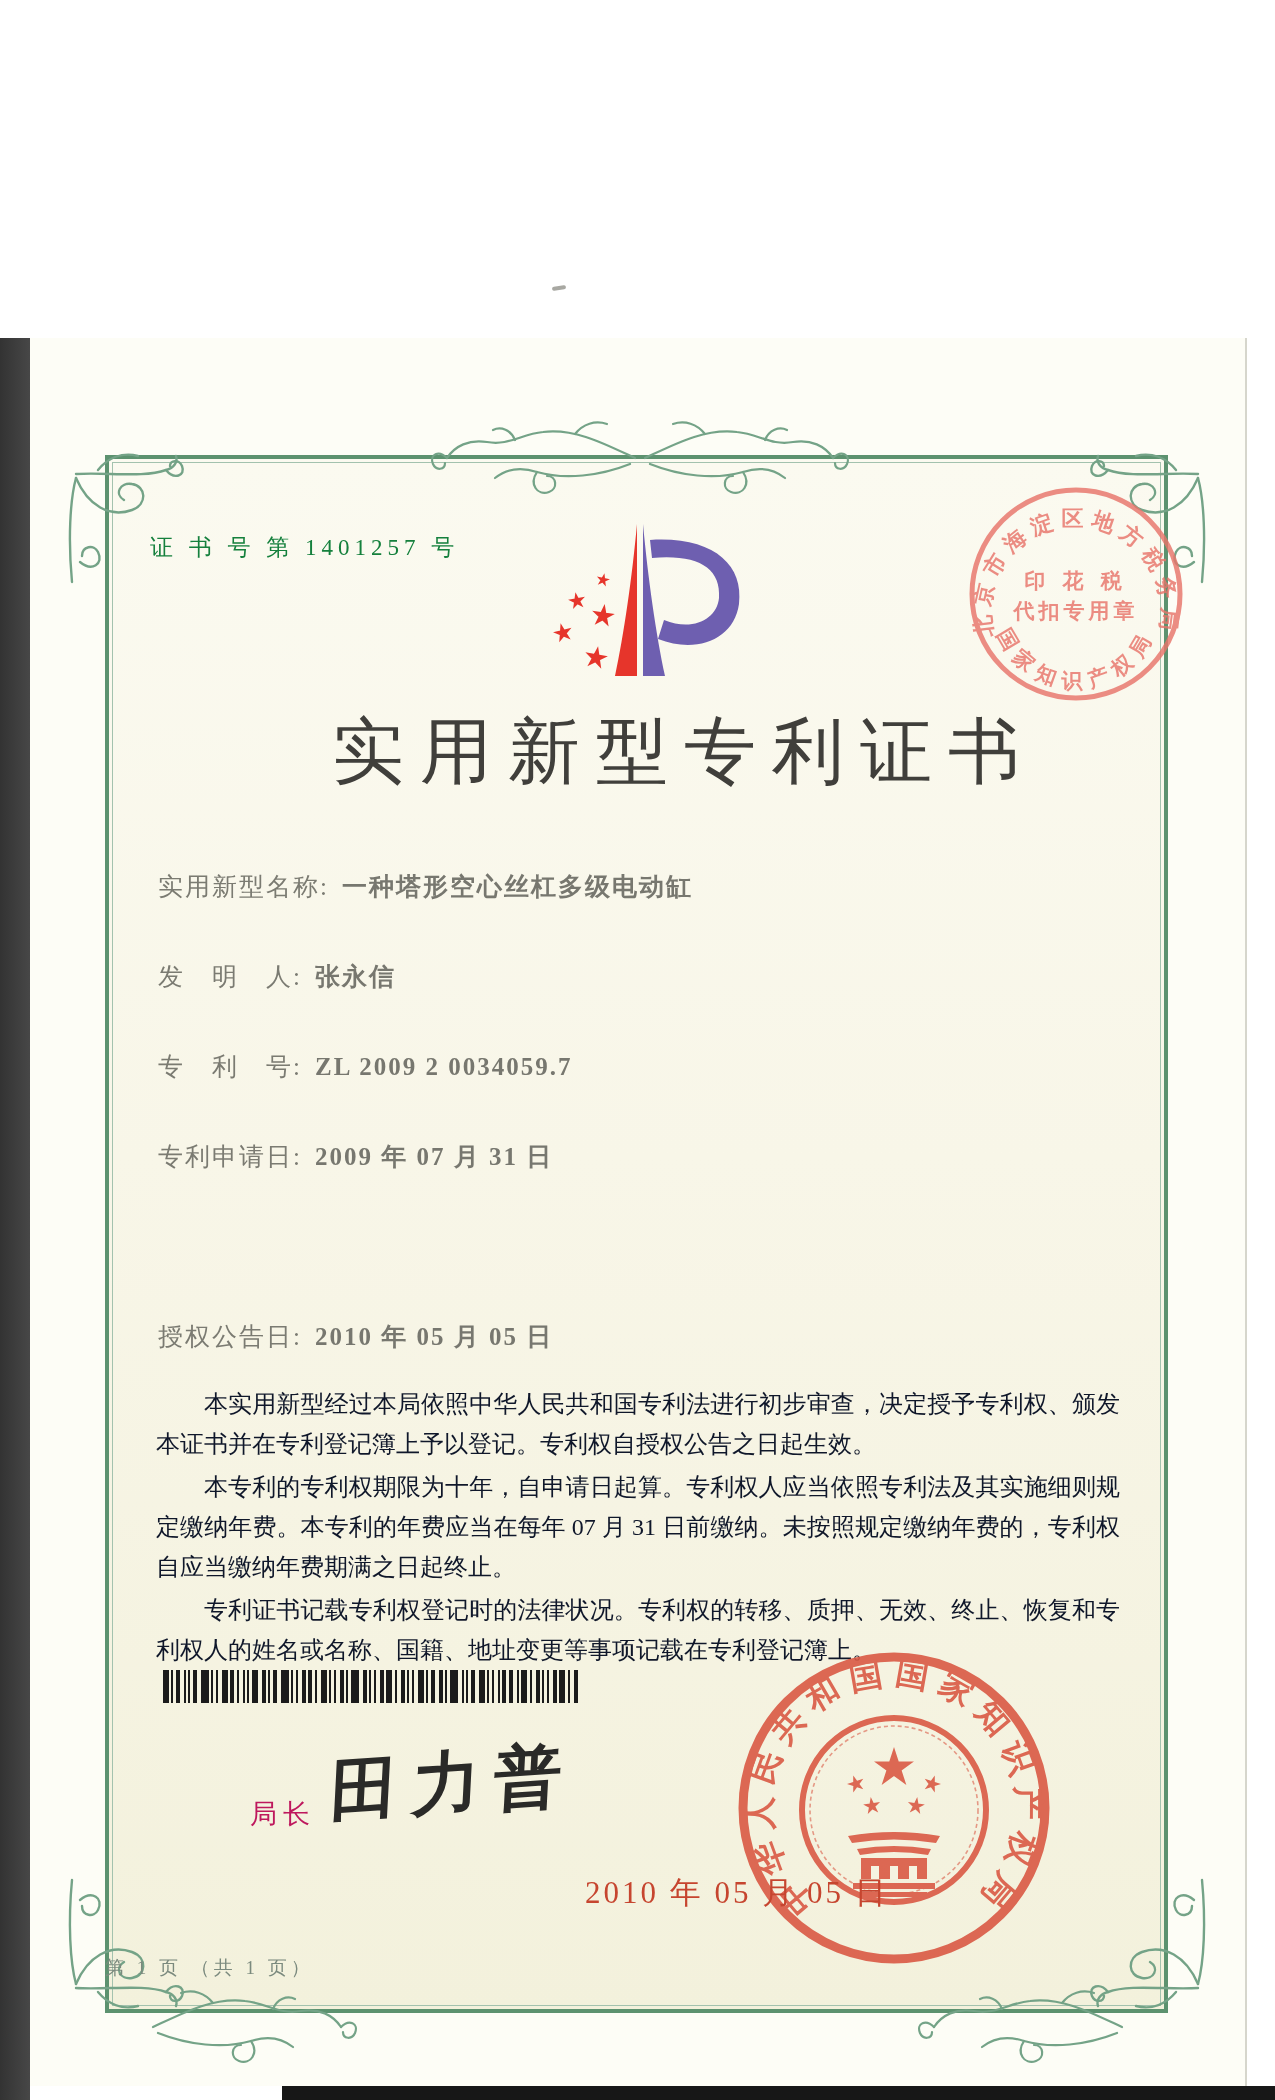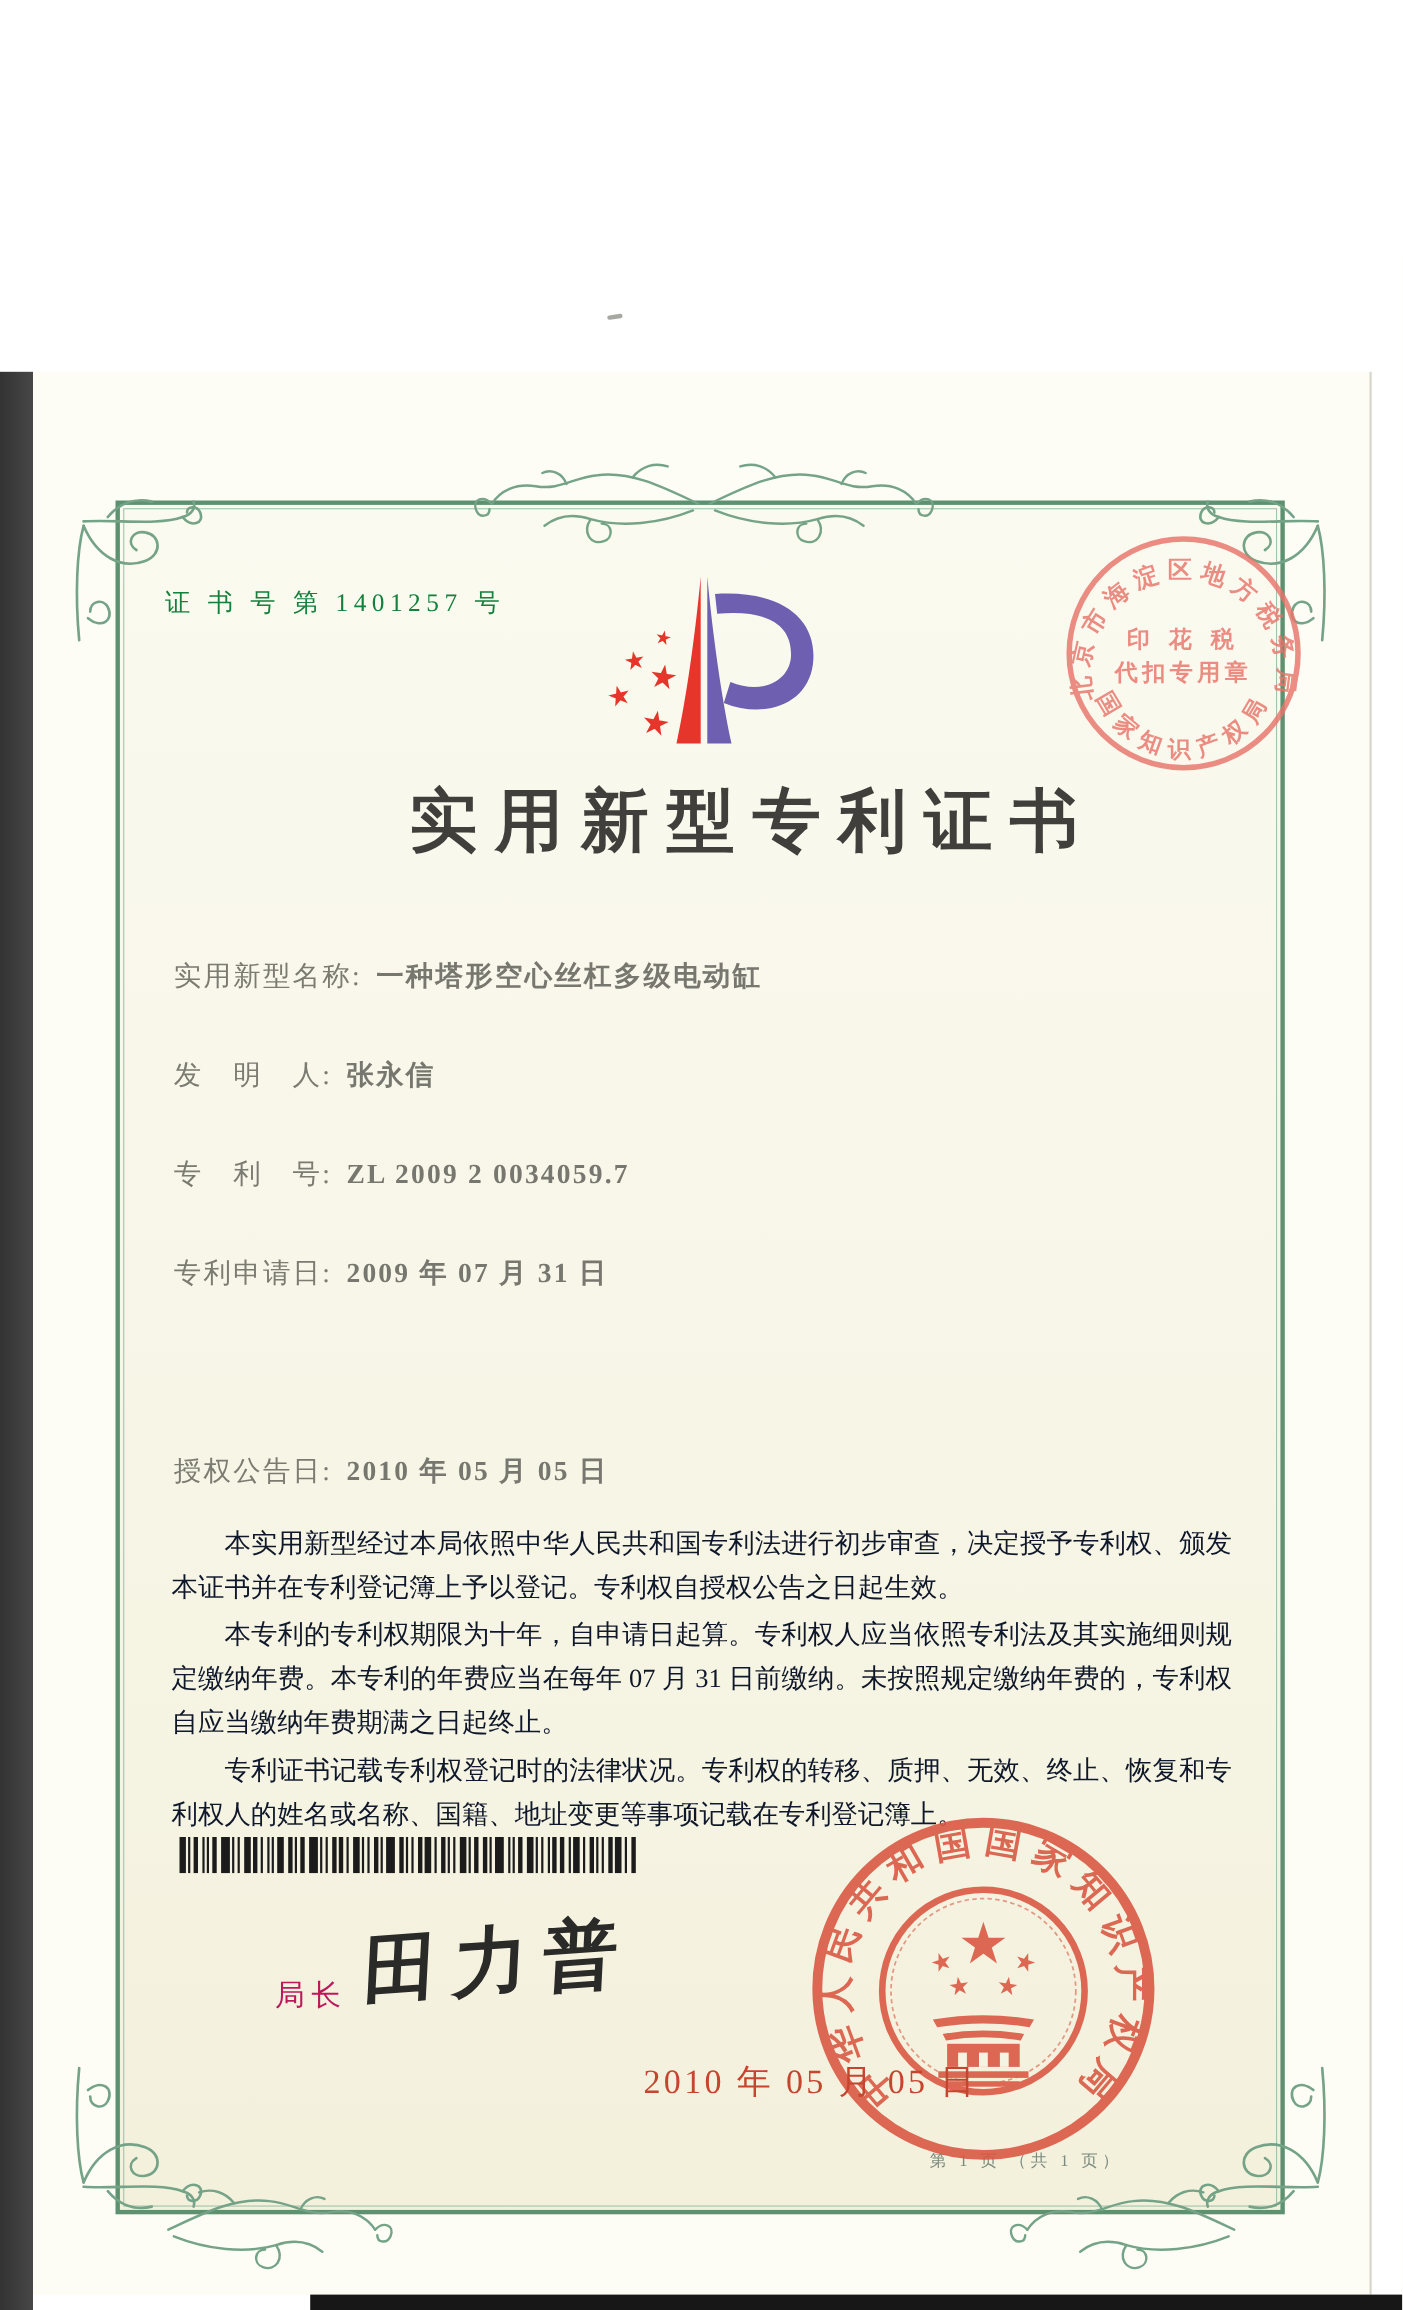--- a/index.html
+++ b/index.html
@@ -16,38 +16,38 @@
 
   .frame{position:absolute;left:105px;top:455px;width:1063px;height:1558px;box-sizing:border-box;
     border:4px solid #5c926f;
     background:linear-gradient(180deg,#fbfaf0 0%,#f8f6e8 45%,#f3f1dc 100%);}
   .frame-inner{position:absolute;inset:3px;border:1px solid #a3c2ae;pointer-events:none;}
 
   .cert-no{position:absolute;left:150px;top:532px;font-size:23px;color:#15803d;
     letter-spacing:5px;}
 
   .title{position:absolute;left:105px;top:704px;width:1158px;text-align:center;
-    font-size:62px;font-weight:700;color:#403f3b;letter-spacing:16px;}
+    font-size:72px;font-weight:400;color:#403f3b;letter-spacing:16px;}
 
   .field-row{position:absolute;left:158px;font-size:25px;color:#7b7b72;letter-spacing:2px;white-space:nowrap;}
   .field-value{margin-left:13px;color:#77776f;font-weight:bold;}
 
   .body-text{position:absolute;left:156px;top:1384px;width:964px;font-size:24px;line-height:40px;
     color:#0f172a;text-align:justify;}
   .body-text p{margin:0 0 3px 0;text-indent:2em;}
 
   .sig-label{position:absolute;left:250px;top:1796px;font-size:27px;color:#be185d;letter-spacing:6px;}
   .sig-name{position:absolute;left:330px;top:1738px;font-size:68px;font-weight:600;color:#2a2a28;
     letter-spacing:14px;transform:rotate(-4deg) skewX(-7deg);white-space:nowrap;}
 
   .seal-date{position:absolute;left:585px;top:1872px;font-size:31px;color:#c6452f;
     letter-spacing:3px;white-space:nowrap;z-index:6;}
 
-  .footer{position:absolute;left:105px;top:1955px;width:916px;text-align:right;
-    font-size:15px;color:#7b8a7e;letter-spacing:4px;}
+  .footer{position:absolute;left:105px;top:1955px;width:916px;text-align:left;
+    font-size:19px;color:#7b8a7e;letter-spacing:4px;}
 
   svg{display:block;}
   .abs{position:absolute;}
 </style>
 </head>
 <body>
 
 <div id="page">
 
   <svg width="0" height="0" style="position:absolute" aria-hidden="true">

